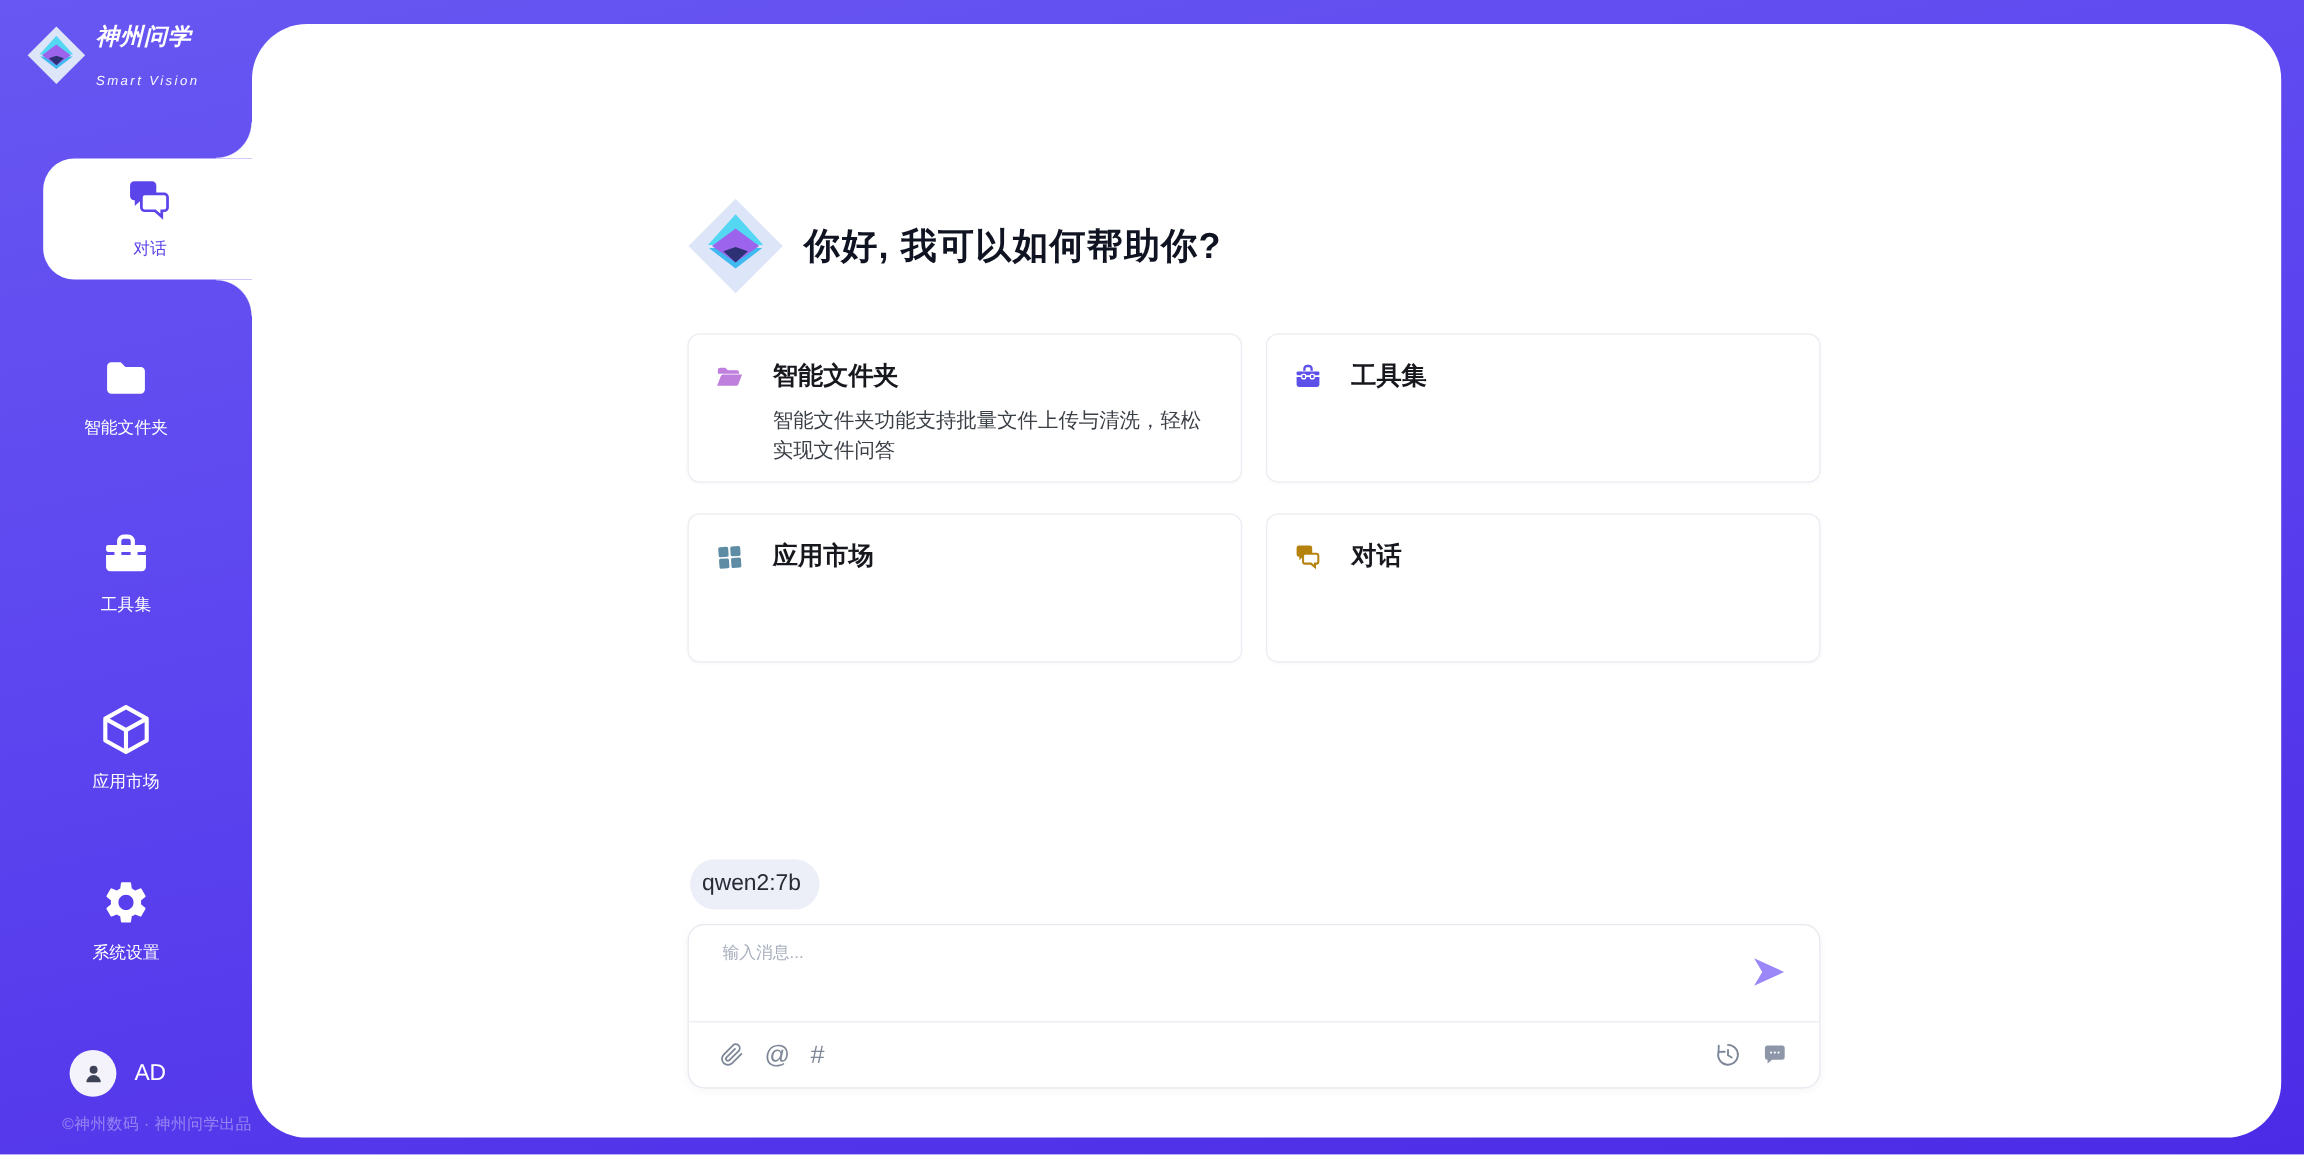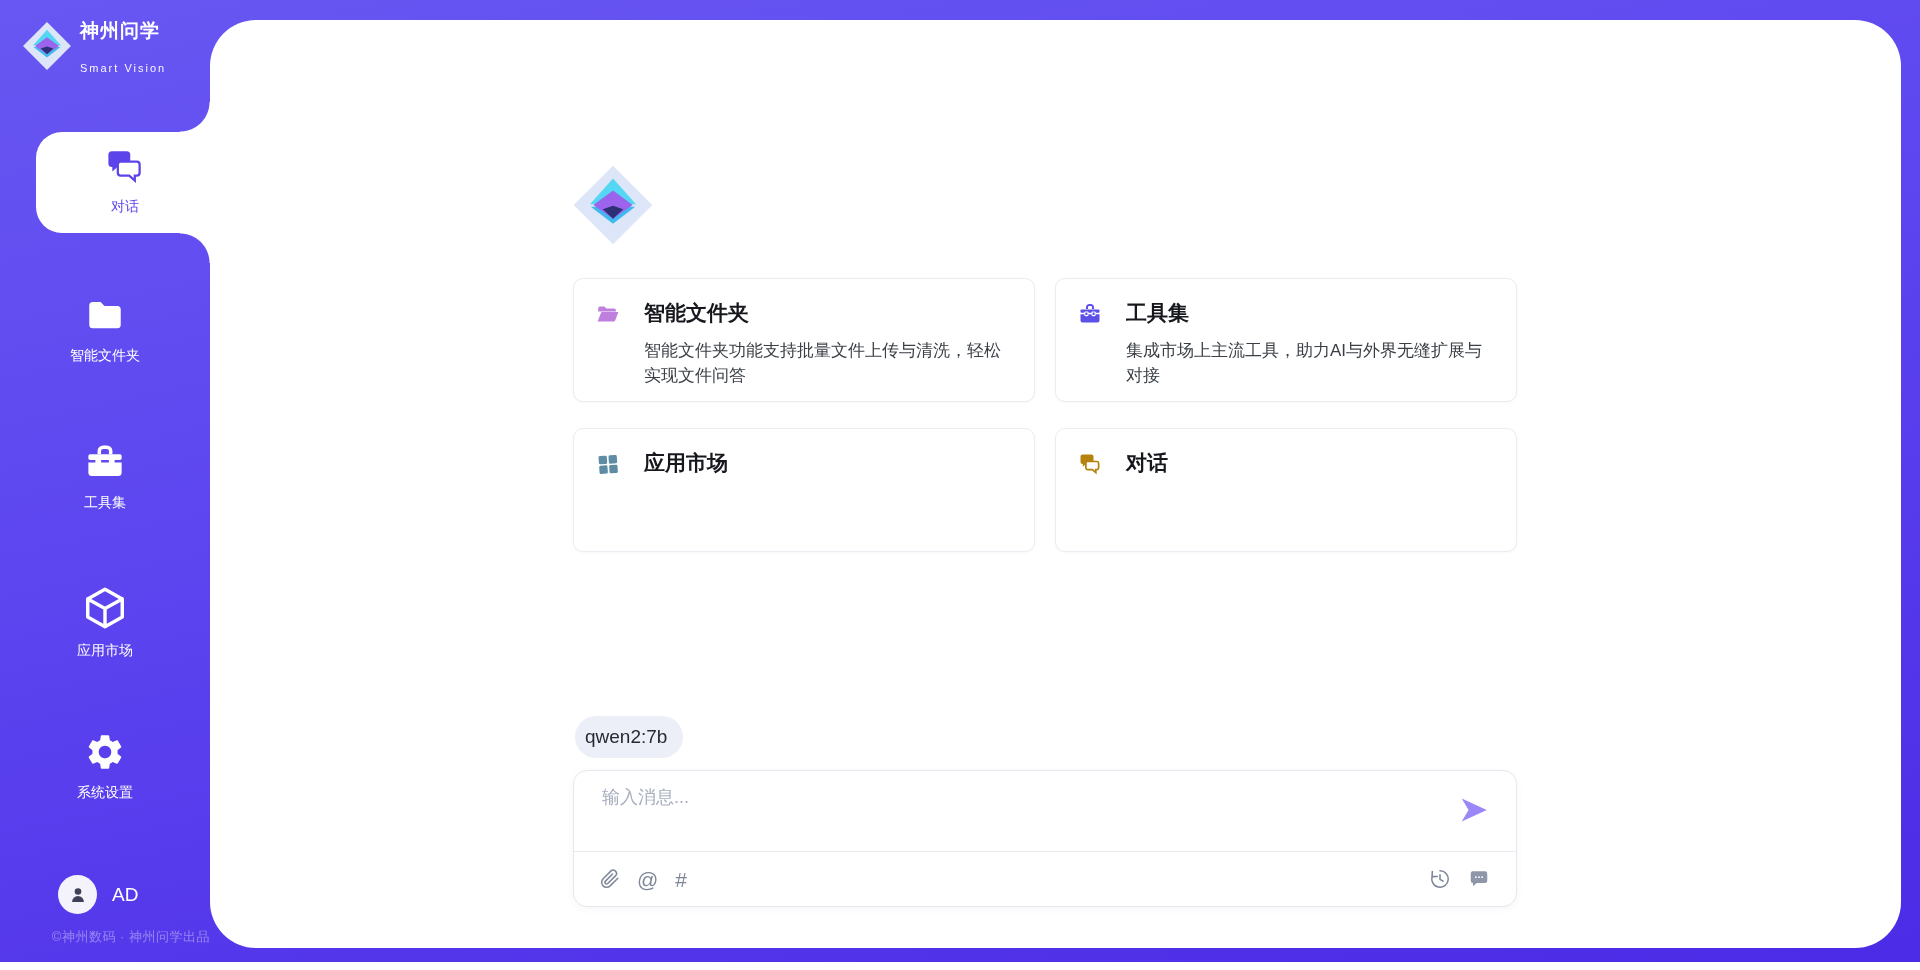--- a/index.html
+++ b/index.html
@@ -10,21 +10,21 @@
   
   .bg { position:absolute; left:0; top:0; width:1920px; height:962px;
         background:linear-gradient(168deg,#6857f2 0%,#5b43ef 48%,#4c2be6 100%); }
 
   
   .main { position:absolute; left:210px; top:20px; width:1691px; height:928px;
           background:#ffffff; border-radius:46px; }
 
   
   .sidebar { position:absolute; left:0; top:0; width:210px; height:962px; color:#fff; }
-  .brand { position:absolute; left:22px; top:18px; display:flex; align-items:center; gap:8px; }
+  .brand { position:absolute; left:22px; top:18px; display:flex; align-items:center; gap:8px;font-style:italic; }
   .brand-gem { width:50px; height:50px; }
   .brand-title { font-size:19px; font-weight:700; letter-spacing:1px; }
   .brand-subtitle { font-size:11px; letter-spacing:2px; margin-top:18px; opacity:.95; }
 
   
   .nav-active { position:absolute; left:36px; top:132px; width:178px; height:101px;
                 background:#fff; border-radius:26px 0 0 26px; text-align:center; cursor:pointer; }
   .nav-active .nav-icon { margin-top:13px; }
   .nav-active .nav-label { color:#5b45ea; }
   .tab-fillet { position:absolute; left:180px; width:34px; height:30px; }
@@ -64,21 +64,21 @@
                 padding:0 16px 0 10px; gap:10px; cursor:pointer;flex-direction:column; }
   .model-gem { width:27px; height:27px; }
   .model-name { font-size:19px; color:#262a35; }
   .chevron { width:16px; height:16px; }
 
   .composer { position:absolute; left:363px; top:750px; width:944px; height:137px;
               background:#fff; border:1px solid #e6e8ef; border-radius:14px;
               box-shadow:0 2px 8px rgba(20,20,43,.04); }
   .composer textarea { position:absolute; left:28px; top:14px; width:830px; height:58px;
               border:none; outline:none; resize:none; background:transparent;
-              font-family:Liberation Sans, sans-serif; font-size:18px; color:#000000; }
+              font-family:Liberation Sans, sans-serif; font-size:14px; color:#000000; }
   .composer textarea::placeholder { color:#a7aebc; }
   .send-btn { position:absolute; right:26px; top:23px; width:32px; height:32px;
               border:none; background:transparent; cursor:pointer; padding:0; }
   .composer-toolbar { position:absolute; left:0; right:0; top:80px; bottom:0;
               border-top:1px solid #e9eaf0; display:flex; align-items:center;
               padding:0 26px; gap:17px; color:#7e8798; }
   .tb-glyph { font-size:21px; font-weight:500; color:#7e8798; cursor:pointer; line-height:1; }
   .tb-icon { cursor:pointer; display:inline-flex; }
   .tb-spacer { flex:1; }
 </style>
@@ -97,20 +97,21 @@
 
 <div class="app">
   <div class="bg"></div>
 
   <div class="main">
 
     <div class="hero">
       <svg class="hero-gem">
           <use href="#gem"></use>
         </svg>
+      <div class="hero-text">你好, 我可以如何帮助你?</div>
     </div>
 
     <div class="cards">
 
       <div class="card">
         <svg class="card-icon" viewBox="0 0 24 24">
           <path d="M2.2 6.2a1.8 1.8 0 0 1 1.8-1.8h4.4l2.1 2.1h7.6a1.8 1.8 0 0 1 1.8 1.8v1.2H2.2z" fill="#bf7fdd"></path>
           <path d="M1.6 19.5h15.9a1.9 1.9 0 0 0 1.8-1.3l3.1-8.1H6.5a1.9 1.9 0 0 0-1.8 1.3z" fill="#bf7fdd"></path>
         </svg>
         <div class="card-title">智能文件夹</div>
@@ -119,21 +120,20 @@
 
       <div class="card">
         <svg class="card-icon" viewBox="0 0 24 24">
           <rect x="2.5" y="7.5" width="19" height="3.2" rx="1" fill="#5c50e8"></rect>
           <path d="M2.5 12.2h19v6.3a2 2 0 0 1-2 2h-15a2 2 0 0 1-2-2z" fill="#5c50e8"></path>
           <rect x="6.8" y="10" width="3.2" height="3.6" rx="0.8" fill="#5c50e8" stroke="#ffffff" stroke-width="1.1"></rect>
           <rect x="14" y="10" width="3.2" height="3.6" rx="0.8" fill="#5c50e8" stroke="#ffffff" stroke-width="1.1"></rect>
           <path d="M9 7V5.2A2.2 2.2 0 0 1 11.2 3h1.6A2.2 2.2 0 0 1 15 5.2V7" fill="none" stroke="#5c50e8" stroke-width="2"></path>
         </svg>
         <div class="card-title">工具集</div>
-        <div class="card-desc">集成市场上主流工具，助力AI与外界无缝扩展与对接</div>
       </div>
 
       <div class="card">
         <svg class="card-icon" viewBox="0 0 24 24">
           <g transform="rotate(-4 12 12)">
             <rect x="3" y="3.5" width="8.3" height="8.3" rx="1.4" fill="#5d8ca4"></rect>
             <rect x="13" y="3.5" width="8.3" height="8.3" rx="1.4" fill="#5d8ca4"></rect>
             <rect x="3" y="13.2" width="8.3" height="8.3" rx="1.4" fill="#5d8ca4"></rect>
             <rect x="13" y="13.2" width="8.3" height="8.3" rx="1.4" fill="#5d8ca4"></rect>
           </g>

